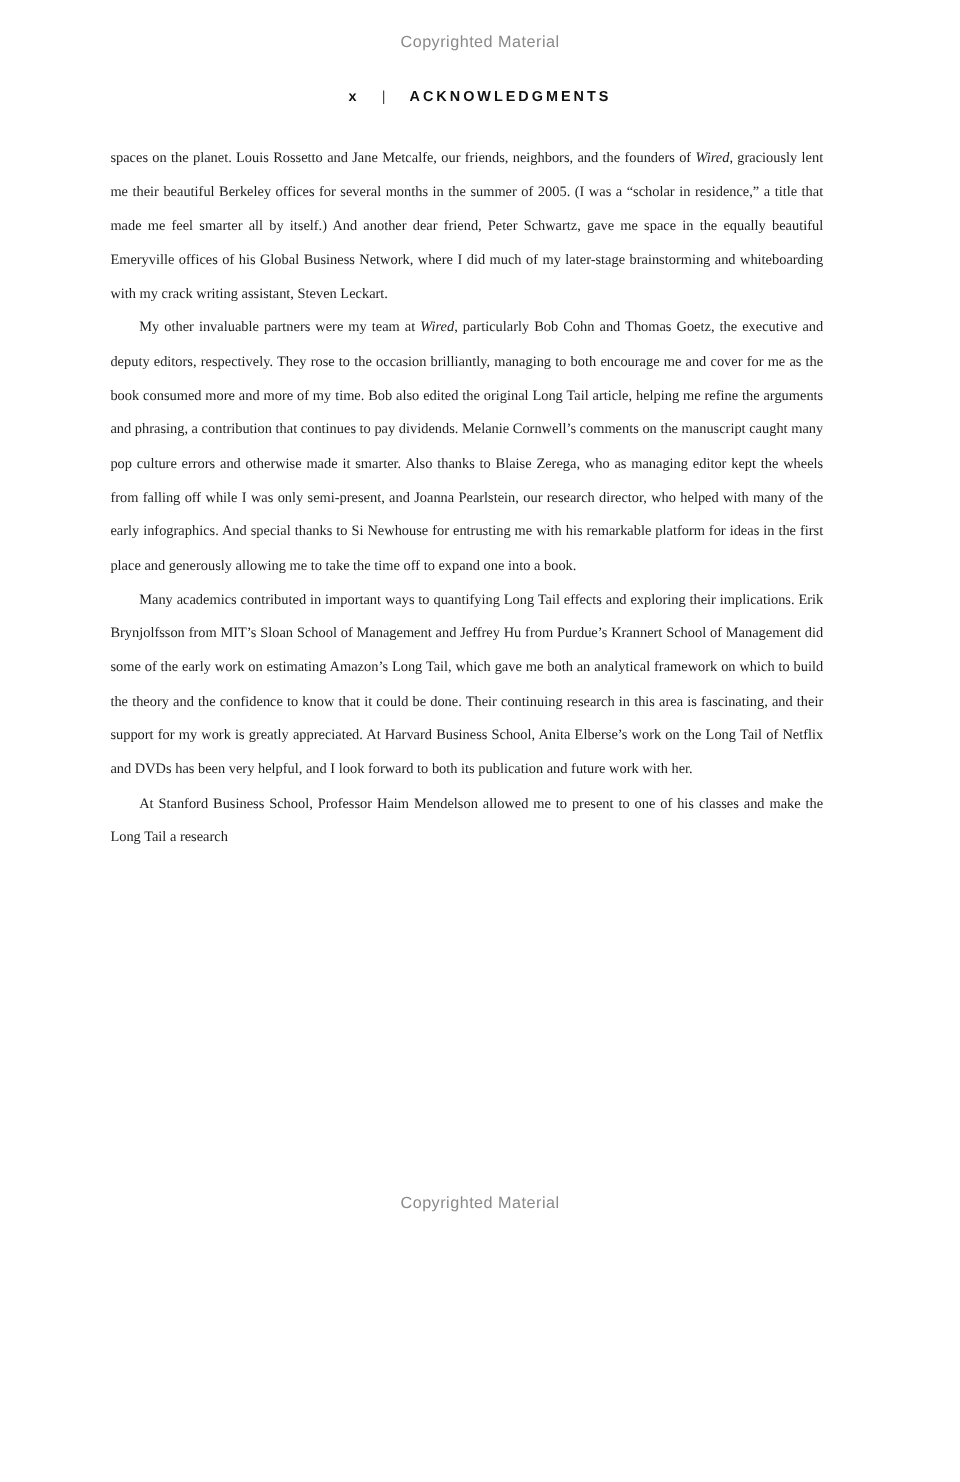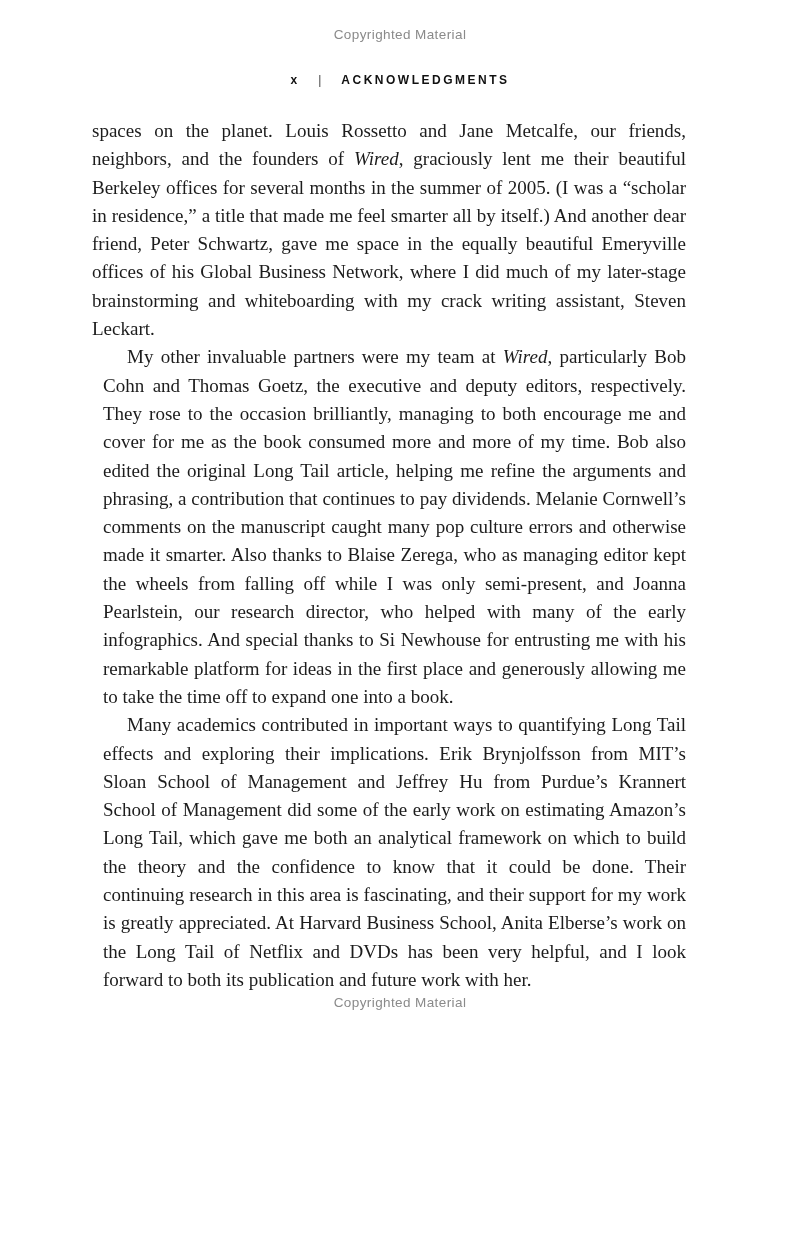--- a/index.html
+++ b/index.html
@@ -52,50 +52,50 @@
   }
   .chapter-title {
     letter-spacing: 2.5px;
   }
 
   .body-text {
     position: absolute;
     top: 117px;
     left: 92px;
     width: 594px;
-    font-size: 19px;
+    font-size: 12px;
     line-height: 28.3px;
     text-align: justify;
     hyphens: auto;
     -webkit-hyphens: auto;
   }
   .para {
     margin: 0;
     padding: 0;
   }
   .para.indent {
     text-indent: 24px;
-    margin-left: 11px;
   }
   .para em {
     font-style: italic;
   }
 </style>
 </head>
 <body>
 
 <div class="page">
 
   <div class="copyright copyright-top">Copyrighted Material</div>
 
   <div class="page-header">
     <span class="page-number">x</span><span class="header-sep">|</span><span class="chapter-title">ACKNOWLEDGMENTS</span>
   </div>
 
   <div class="body-text">
       <p class="para"><span>spaces on the planet. Louis Rossetto and Jane Metcalfe, our friends, neighbors, and the founders of </span><em>Wired</em><span>, graciously lent me their beautiful Berkeley offices for several months in the summer of 2005. (I was a “scholar in residence,” a title that made me feel smarter all by itself.) And another dear friend, Peter Schwartz, gave me space in the equally beautiful Emeryville offices of his Global Business Network, where I did much of my later-stage brainstorming and whiteboarding with my crack writing assistant, Steven Leckart.</span></p>
       <p class="para indent"><span>My other invaluable partners were my team at </span><em>Wired</em><span>, particularly Bob Cohn and Thomas Goetz, the executive and deputy editors, respectively. They rose to the occasion brilliantly, managing to both encourage me and cover for me as the book consumed more and more of my time. Bob also edited the original Long Tail article, helping me refine the arguments and phrasing, a contribution that continues to pay dividends. Melanie Cornwell’s comments on the manuscript caught many pop culture errors and otherwise made it smarter. Also thanks to Blaise Zerega, who as managing editor kept the wheels from falling off while I was only semi-present, and Joanna Pearlstein, our research director, who helped with many of the early infographics. And special thanks to Si Newhouse for entrusting me with his remarkable platform for ideas in the first place and generously allowing me to take the time off to expand one into a book.</span></p>
       <p class="para indent"><span>Many academics contributed in important ways to quantifying Long Tail effects and exploring their implications. Erik Brynjolfsson from MIT’s Sloan School of Management and Jeffrey Hu from Purdue’s Krannert School of Management did some of the early work on estimating Amazon’s Long Tail, which gave me both an analytical framework on which to build the theory and the confidence to know that it could be done. Their continuing research in this area is fascinating, and their support for my work is greatly appreciated. At Harvard Business School, Anita Elberse’s work on the Long Tail of Netflix and DVDs has been very helpful, and I look forward to both its publication and future work with her.</span></p>
+      <p class="para indent"><span>At Stanford Business School, Professor Haim Mendelson allowed me to present to one of his classes and make the Long Tail a research</span></p>
     </div>
 
   <div class="copyright copyright-bottom">Copyrighted Material</div>
 
 </div>
 
 </body></html>

